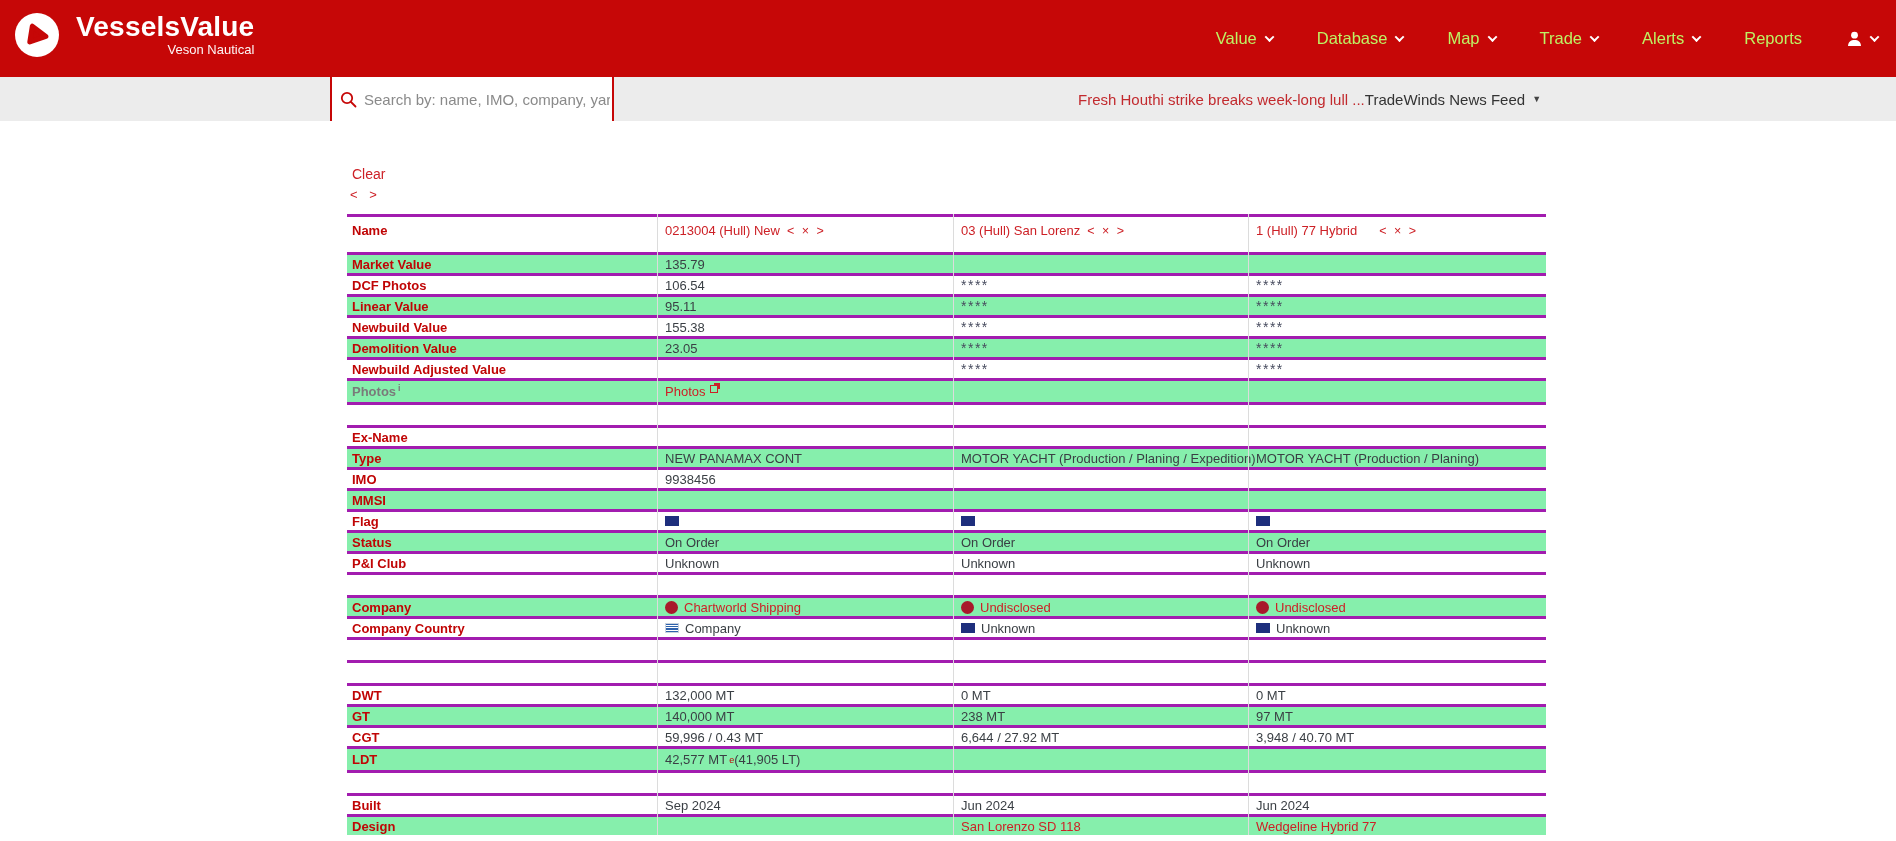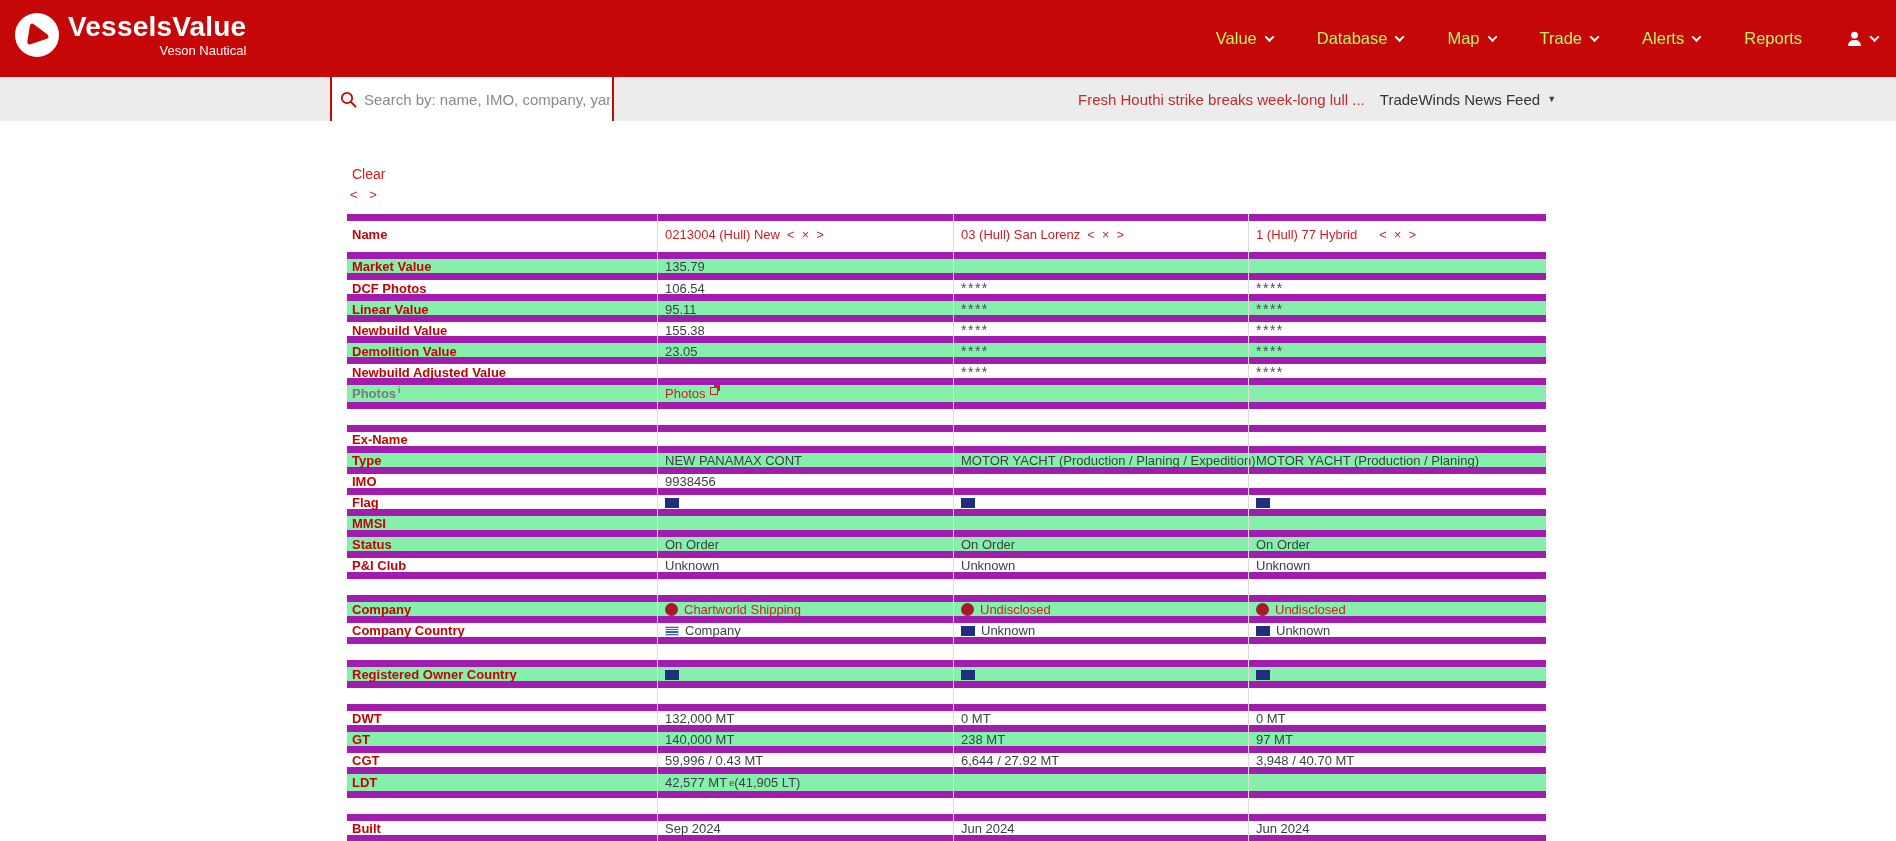--- a/index.html
+++ b/index.html
@@ -5,51 +5,51 @@
   * { box-sizing: border-box; }
   html,body { margin:0; padding:0; }
   body {
     width:1896px; height:841px; overflow:hidden; background:#fff;
     font-family:"Liberation Sans", sans-serif; -webkit-font-smoothing:antialiased;
   }
   a { text-decoration:none; }
 
   
   .header { height:77px; background:#c60707; position:relative; }
-  .logo { position:absolute; left:14px; top:12px; display:flex; align-items:center; gap:8px; cursor:pointer; }
+  .logo { position:absolute; left:14px; top:12px; display:flex; gap:16px; cursor:pointer; }
   .logo-text { display:flex; flex-direction:column; }
   .logo-brand { color:#fff; font-size:28px; font-weight:bold; line-height:1.05; letter-spacing:.2px; }
   .logo-sub { color:#fff; font-size:13px; text-align:right; margin-top:1px; opacity:.96; }
   .nav { position:absolute; right:18px; top:0; height:77px; display:flex; align-items:center; gap:44px; }
   .nav-item { display:flex; align-items:center; gap:9px; color:#bef264; font-size:16.5px; cursor:pointer; }
   .chev { width:7px; height:7px; border-right:2px solid #fff; border-bottom:2px solid #fff; transform:rotate(45deg) translate(-1px,-1px); display:inline-block; }
   .user-menu { display:flex; align-items:center; gap:8px; color:#fff; cursor:pointer; }
 
   
   .newsbar { height:44px; background:#ececec; position:relative; }
   .search { position:absolute; left:330px; top:0; width:284px; height:44px; background:#fff;
             border-left:2px solid #c60707; border-right:2px solid #c60707;
             display:flex; align-items:center; padding-left:8px; }
   .search input { border:none; outline:none; flex:1; font-size:15px; color:#333; font-family:"Liberation Sans",sans-serif; background:transparent; padding-left:7px; }
   .search input::placeholder { color:#8a8a8a; }
-  .news { position:absolute; left:1078px; top:0; height:44px; display:flex; align-items:center; gap:15px; }
+  .news { position:absolute; left:1078px; top:0; height:44px; display:flex; align-items:center; }
   .news-headline { color:#c22a2e; font-size:15px; cursor:pointer; }
   .news-feed { color:#333; font-size:15px; display:flex; align-items:center; gap:7px; cursor:pointer; }
   .news-caret { font-size:9px; color:#444; }
 
   
   .clear-link { display:inline-block; margin:45px 0 0 352px; font-size:14px; color:#cd2026; cursor:pointer; }
   .pager { margin:4px 0 0 350px; font-size:13px; color:#cd2026; letter-spacing:4px; cursor:pointer; width:40px; }
 
   .ctable { position:relative; margin:12px 0 0 347px; width:1199px; }
   .vline { position:absolute; top:0; bottom:0; width:1px; background:#dcdcdc; }
   .vl1{left:310px;} .vl2{left:606px;} .vl3{left:901px;}
 
   .trow { display:grid; grid-template-columns:310px 296px 295px 298px; align-items:center;
-          border-top:7px solid #a21caf; height:21px; }
+          border-top:3px solid #a21caf; height:21px; }
   .trow.white { background:#fff; }
   .trow.stripe { background:#86efac; }
   .trow.tall { height:24px; }
   .trow.spacer { height:23px; background:#fff; }
   .trow.name-row { height:38px; align-items:start; }
   .name-row .tcell, .name-row .tlabel { padding-top:6px; }
 
   .tlabel { padding-left:5px; font-size:13px; font-weight:bold; color:#c00505; white-space:nowrap; }
   .tlabel.gray { color:#7a7a7a; }
   .tcell { padding-left:8px; font-size:13px; color:#3a3f44; white-space:nowrap; display:flex; align-items:center; }
@@ -263,37 +263,37 @@
         </div>
       </div>
       <div class="trow  white">
         <div class="tlabel">IMO</div>
         <div class="tcell">
           <span>9938456</span>
         </div>
         <div class="tcell"></div>
         <div class="tcell"></div>
       </div>
+      <div class="trow  stripe">
+        <div class="tlabel">MMSI</div>
+        <div class="tcell"></div>
+        <div class="tcell"></div>
+        <div class="tcell"></div>
+      </div>
       <div class="trow  white">
         <div class="tlabel">Flag</div>
         <div class="tcell">
           <span class="cicon eu-flag"></span>
         </div>
         <div class="tcell">
           <span class="cicon eu-flag"></span>
         </div>
         <div class="tcell">
           <span class="cicon eu-flag"></span>
         </div>
-      </div>
-      <div class="trow  stripe">
-        <div class="tlabel">MMSI</div>
-        <div class="tcell"></div>
-        <div class="tcell"></div>
-        <div class="tcell"></div>
       </div>
       <div class="trow  stripe">
         <div class="tlabel">Status</div>
         <div class="tcell">
           <span>On Order</span>
         </div>
         <div class="tcell">
           <span>On Order</span>
         </div>
         <div class="tcell">
@@ -337,32 +337,20 @@
         <div class="tcell">
           <span class="cicon eu-flag"></span>
           <span>Unknown</span>
         </div>
         <div class="tcell">
           <span class="cicon eu-flag"></span>
           <span>Unknown</span>
         </div>
       </div>
       <div class="trow spacer"></div>
-      <div class="trow  stripe">
-        <div class="tlabel">Registered Owner Country</div>
-        <div class="tcell">
-          <span class="cicon eu-flag"></span>
-        </div>
-        <div class="tcell">
-          <span class="cicon eu-flag"></span>
-        </div>
-        <div class="tcell">
-          <span class="cicon eu-flag"></span>
-        </div>
-      </div>
       <div class="trow spacer"></div>
       <div class="trow  white">
         <div class="tlabel">DWT</div>
         <div class="tcell">
           <span>132,000 MT</span>
         </div>
         <div class="tcell">
           <span>0 MT</span>
         </div>
         <div class="tcell">

